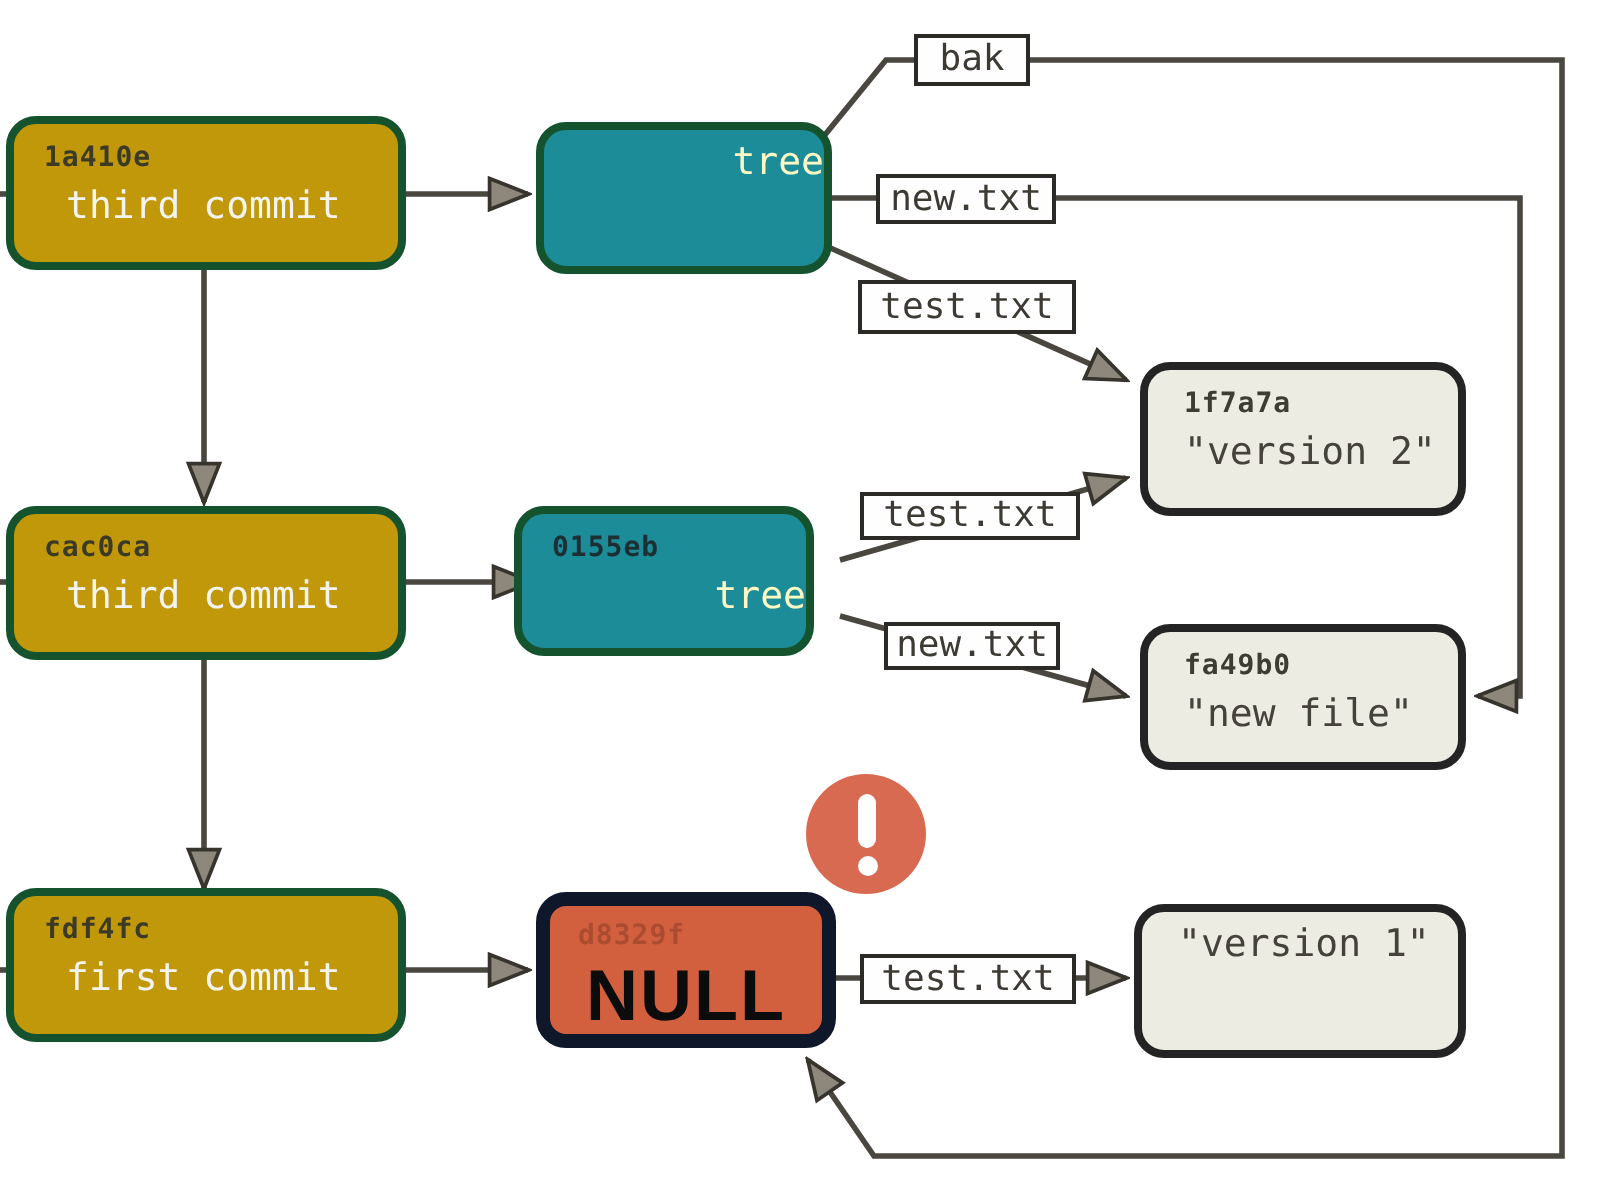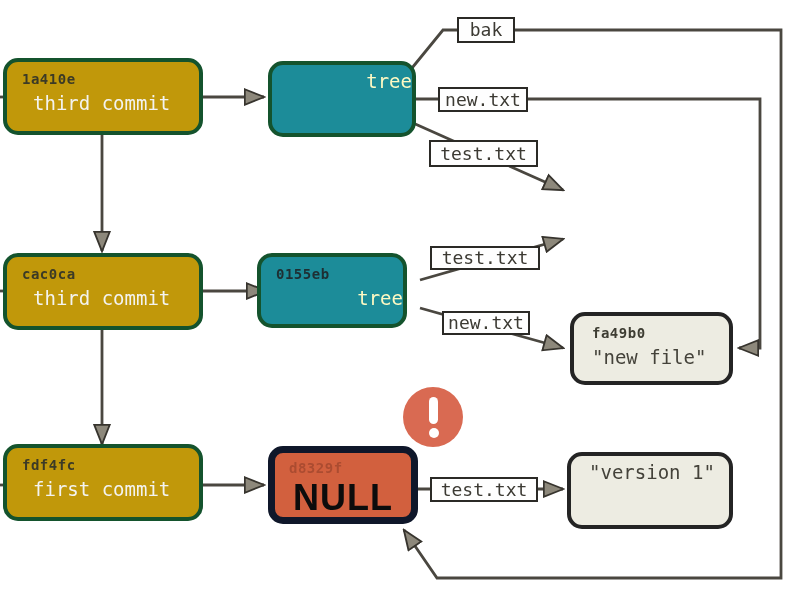--- a/index.html
+++ b/index.html
@@ -130,20 +130,24 @@
   <div class="node tree" style="left:257px;top:253px;width:150px;height:75px">
     <span class="hash">0155eb</span>
     <span class="msg">tree</span>
   </div>
 
   <div class="node nullnode" style="left:268px;top:446px;width:150px;height:78px">
     <span class="ghost">d8329f</span>
     <span class="nulltext">NULL</span>
   </div>
 
+  <div class="node blob" style="left:570px;top:181px;width:163px;height:77px">
+    <span class="hash">1f7a7a</span>
+    <span class="msg">"version 2"</span>
+  </div>
   <div class="node blob" style="left:570px;top:312px;width:163px;height:73px">
     <span class="hash">fa49b0</span>
     <span class="msg">"new file"</span>
   </div>
   <div class="node blob" style="left:567px;top:452px;width:166px;height:77px">
     <span class="msg">"version 1"</span>
   </div>
 
   <div class="warning">
     <span class="bar"></span>

